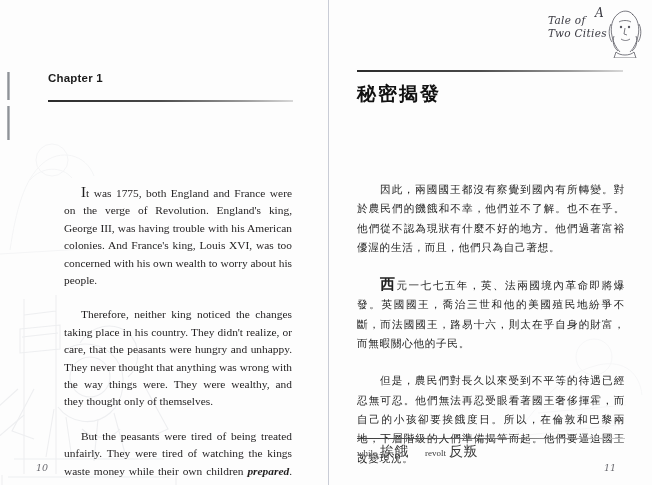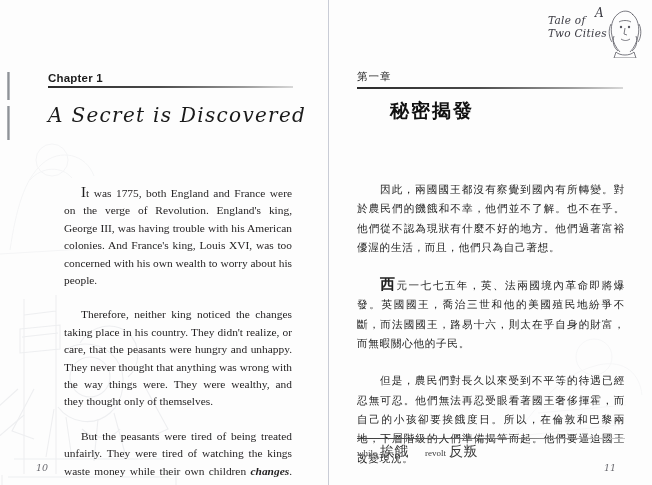--- a/index.html
+++ b/index.html
@@ -84,21 +84,21 @@
     left: 48px;
     top: 72px;
     width: 245px;
   }
   .chapter-label {
     font-family: "Liberation Sans", "DejaVu Sans", sans-serif;
     font-size: 11.5px;
     font-weight: 700;
     letter-spacing: 0.2px;
     color: #1c1c1c;
-    padding-bottom: 2px;
+    padding-bottom: 16px;
   }
   .rule-grad {
     height: 2px;
     background: linear-gradient(to right, #2b2b2b 0%, #4a4a4a 45%, #9a9a9a 80%, #d8d8d8 100%);
   }
   .chapter-title-en {
     margin-top: 15px;
     font-family: "DejaVu Serif", "Liberation Serif", serif;
     font-style: italic;
     font-size: 20px;
@@ -184,21 +184,20 @@
     padding-bottom: 3px;
     letter-spacing: 1px;
   }
   .chapter-title-zh {
     margin-top: 9px;
     font-family: "DejaVu Sans", "Liberation Sans", sans-serif;
     font-size: 19px;
     font-weight: 700;
     letter-spacing: 2px;
     color: #111111;
-    margin-left: 33px;
   }
 
   .body-zh {
     position: absolute;
     left: 28px;
     top: 180px;
     width: 268px;
     font-family: "DejaVu Sans", "Liberation Sans", sans-serif;
     font-size: 10.6px;
     line-height: 19.3px;
@@ -297,27 +296,26 @@
   <div class="bind-mark bind-1"></div>
   <div class="bind-mark bind-2"></div>
 
   <div class="gutter"></div>
 
   <div class="page page-left">
 
     <div class="chapter-block">
       <div class="chapter-label">Chapter 1</div>
       <div class="rule-grad"></div>
-      <div class="chapter-title-en">A Secret is Discovered</div>
     </div>
 
     <div class="body-en">
       <p><span class="dropcap">I</span><span>t was 1775, both England and France were on the verge of Revolution. England's king, George III, was having trouble with his American colonies. And France's king, Louis XVI, was too concerned with his own wealth to worry about his people.</span></p>
       <p>Therefore, neither king noticed the changes taking place in his country. They didn't realize, or care, that the peasants were hungry and unhappy. They never thought that anything was wrong with the way things were. They were wealthy, and they thought only of themselves.</p>
-      <p><span>But the peasants were tired of being treated unfairly. They were tired of watching the kings waste money while their own children </span><span class="em-word">changes</span><span>. So, in both London and Paris, the lower classes prepared to </span><span class="em-word">revolt</span><span>. They were ready to force the kings to make a change.</span></p>
+      <p><span>But the peasants were tired of being treated unfairly. They were tired of watching the kings waste money while their own children </span><span class="em-word">prepared</span><span>. So, in both London and Paris, the lower classes prepared to </span><span class="em-word">revolt</span><span>. They were ready to force the kings to make a change.</span></p>
     </div>
 
     <div class="folio folio-left">10</div>
   </div>
 
   <div class="page page-right">
 
     <div class="logo-block">
       <div class="logo-a">A</div>
       <div class="logo-script">
@@ -335,21 +333,20 @@
           <path d="M19 20 L18 26 L21 27"></path>
           <path d="M15 31 C18 33 21 33 24 31"></path>
           <path d="M8 28 C6 34 8 40 12 43 M30 28 C32 34 30 40 26 43"></path>
           <path d="M10 44 C14 48 24 48 28 44 L30 50 L8 50 Z"></path>
           <path d="M5 16 C2 22 3 30 6 34 M33 16 C36 22 35 30 32 34"></path>
         </g>
       </svg>
     </div>
 
     <div class="chapter-block-zh">
-      <div class="chapter-label-zh">第一章</div>
       <div class="rule-grad"></div>
       <div class="chapter-title-zh">秘密揭發</div>
     </div>
 
     <div class="body-zh">
       <p>因此，兩國國王都沒有察覺到國內有所轉變。對於農民們的饑餓和不幸，他們並不了解。也不在乎。他們從不認為現狀有什麼不好的地方。他們過著富裕優渥的生活，而且，他們只為自己著想。</p>
       <p><span class="zh-lead">西</span><span>元一七七五年，英、法兩國境內革命即將爆發。英國國王，喬治三世和他的美國殖民地紛爭不斷，而法國國王，路易十六，則太在乎自身的財富，而無暇關心他的子民。</span></p>
       <p>但是，農民們對長久以來受到不平等的待遇已經忍無可忍。他們無法再忍受眼看著國王奢侈揮霍，而自己的小孩卻要挨餓度日。所以，在倫敦和巴黎兩地，下層階級的人們準備揭竿而起。他們要逼迫國王改變現況。</p>
     </div>
 

